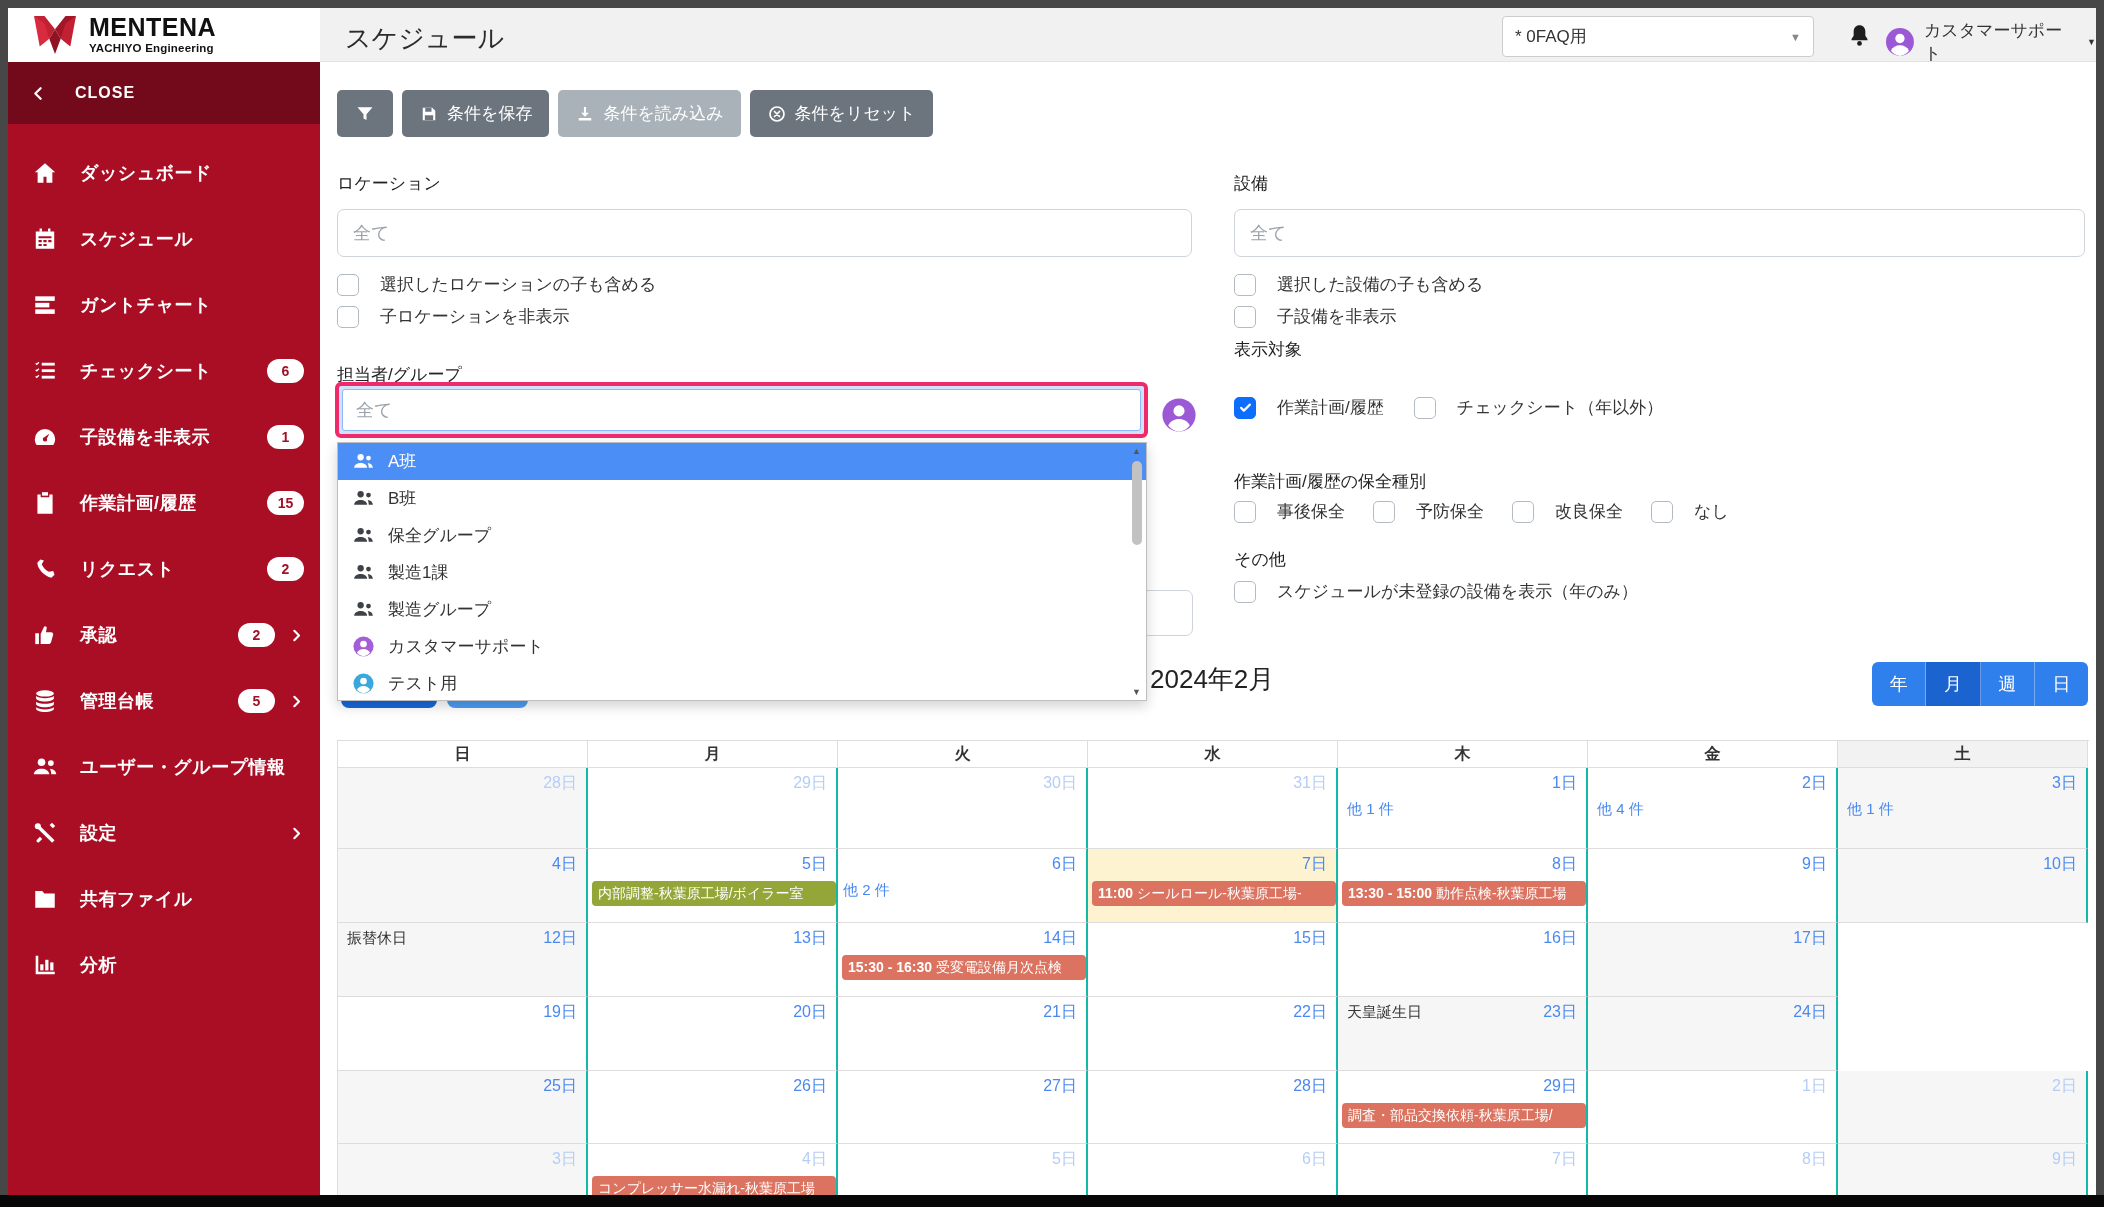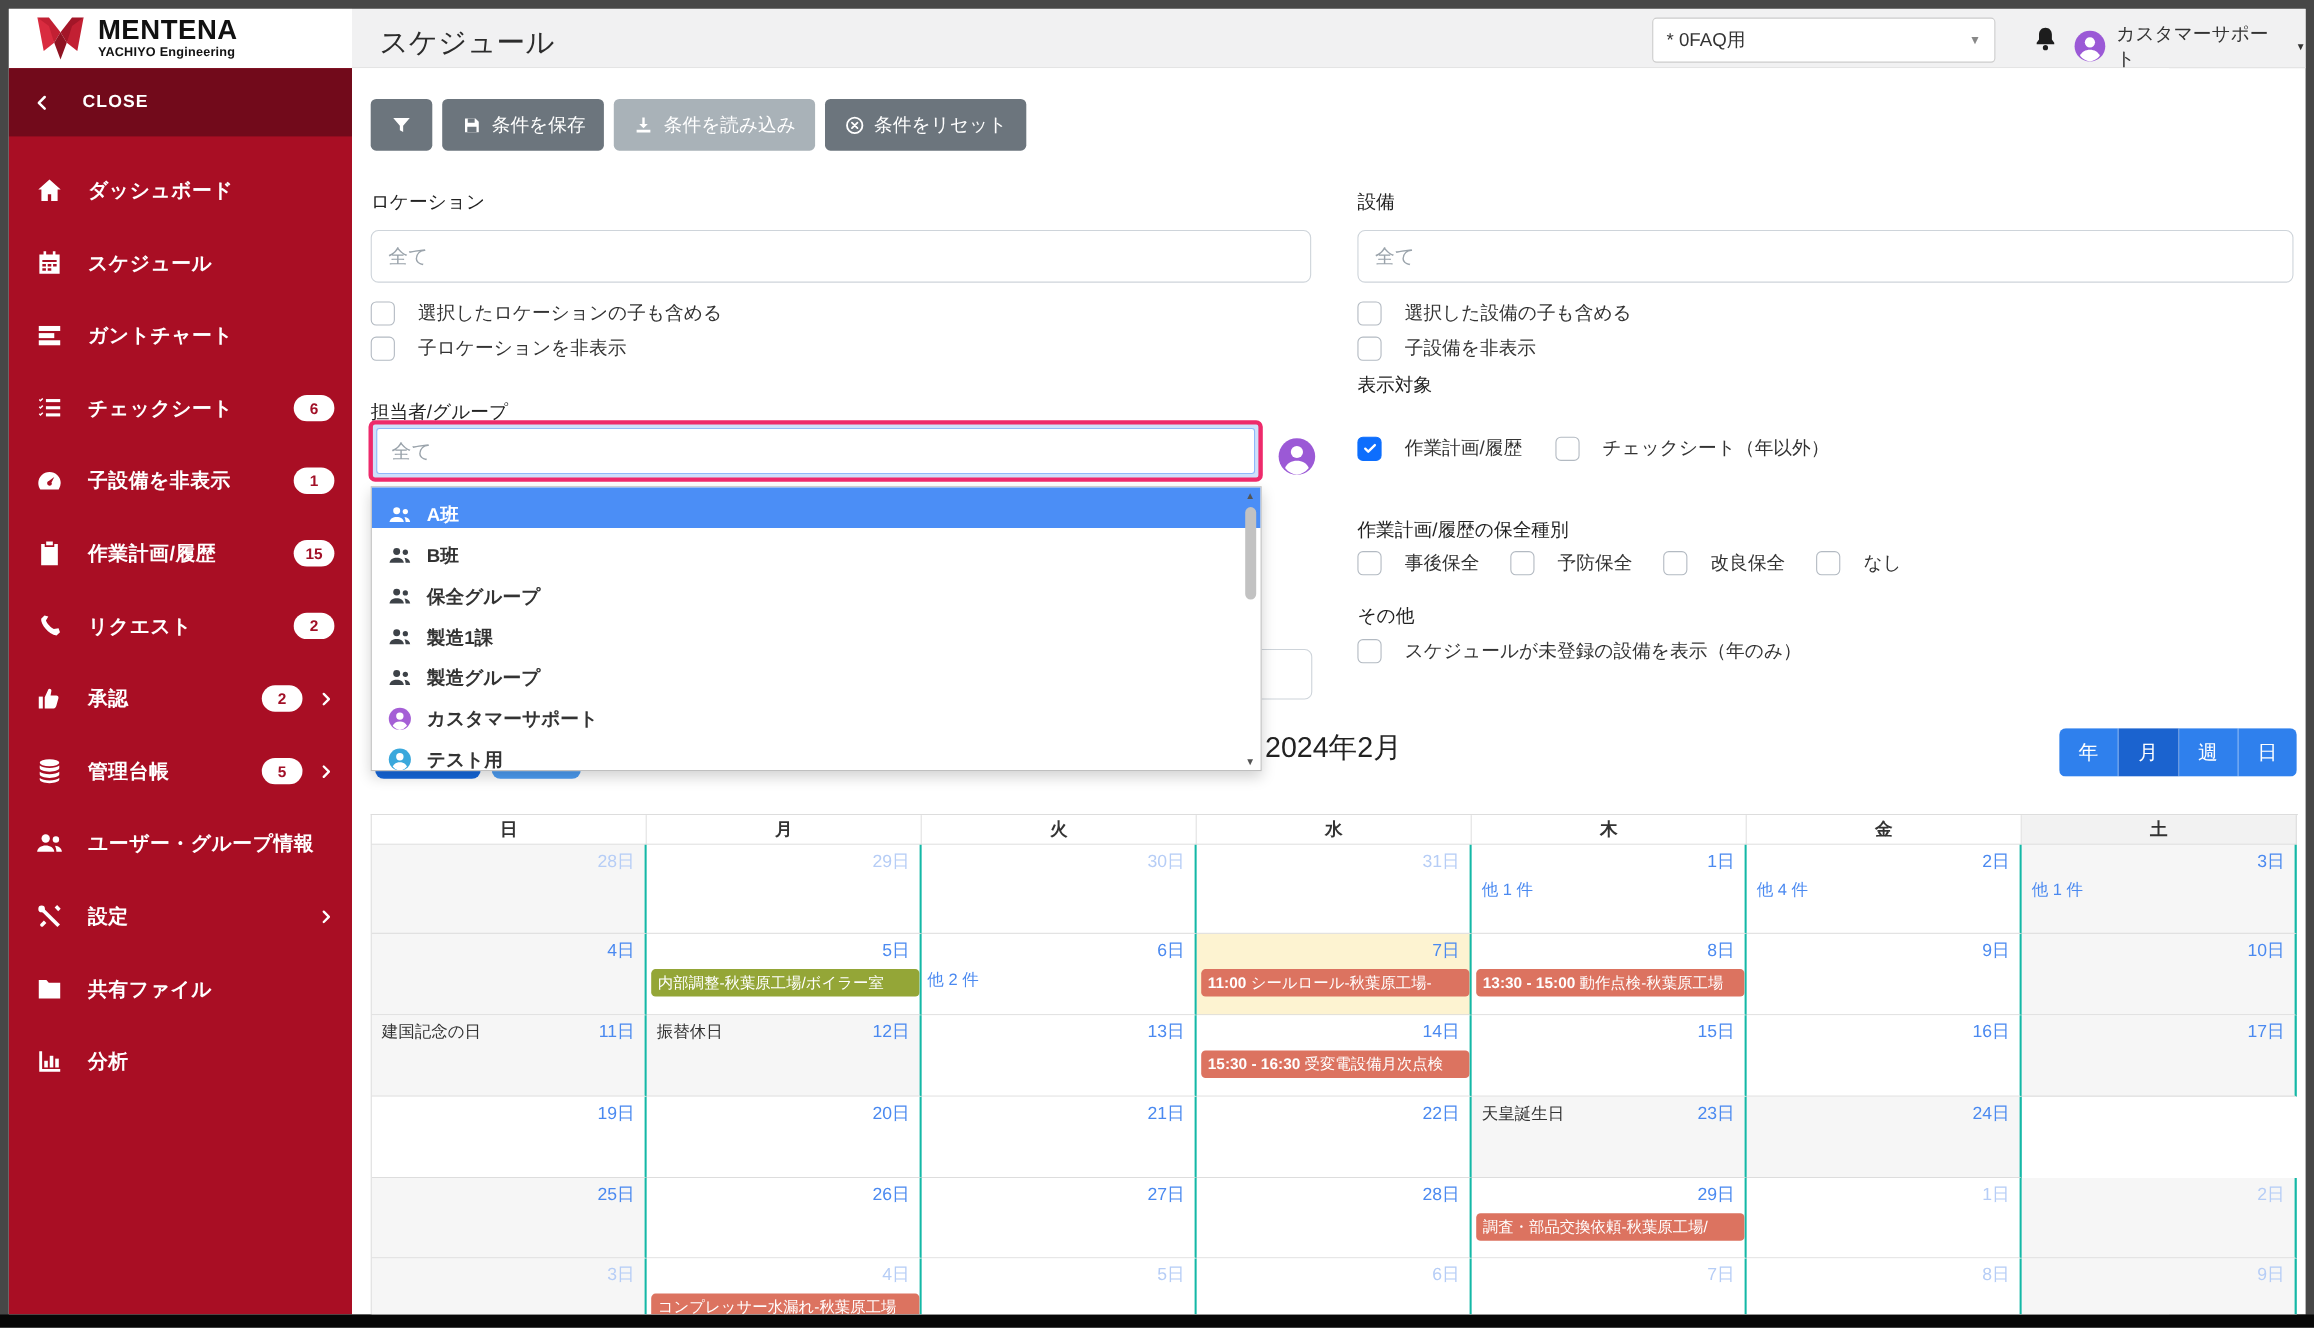--- a/index.html
+++ b/index.html
@@ -63,21 +63,21 @@
   .cb-group { position:absolute; display:flex; gap:30px; }
   .cb-group .cb-row { position:static; }
 
   
   .pink-box { position:absolute; left:15px; top:320px; width:813px; height:56px; border:4px solid #ee2a6b; border-radius:6px; background:#cfe1fb; padding:3px; z-index:21; }
   .pink-box input { width:100%; height:100%; border:1px solid #8fb8fb; border-radius:3px; font-size:18px; padding:0 13px; font-family:inherit; color:#333; outline:none; }
   .pink-box input::placeholder { color:#9aa3ab; }
   .assignee-user-icon { position:absolute; left:840px; top:334px; width:38px; height:38px; z-index:21; }
 
   .dropdown { position:absolute; left:17px; top:380px; width:810px; height:259px; background:#fff; border:1px solid #bfbfbf; box-shadow:0 5px 12px rgba(0,0,0,.18); z-index:20; overflow:hidden; }
-  .dd-option { height:37px; display:flex; align-items:flex-end; gap:13px; padding-left:14px; font-size:17px; color:#333; cursor:pointer;font-weight:bold; }
+  .dd-option { height:37px; display:flex; align-items:center; gap:13px; padding-left:14px; font-size:17px; color:#333; cursor:pointer; }
   .dd-option .o-icon { width:23px; height:23px; color:#3d4248; flex:0 0 auto; }
   .dd-option .o-icon svg { width:100%; height:100%; }
   .dd-option.selected { background:#4b8ef6; color:#fff; }
   .dd-option.selected .o-icon { color:#fff; }
   .dd-scroll { position:absolute; right:2px; top:2px; bottom:2px; width:15px; display:flex; flex-direction:column; align-items:center; }
   .dd-scroll .arr { font-size:9px; color:#555; line-height:12px; }
   .dd-scroll .thumb { width:10px; height:84px; background:#c2c2c2; border-radius:5px; margin-top:4px; }
   .dd-scroll .track { flex:1; }
 
   .peek-pill { position:absolute; height:16px; border-radius:8px; z-index:5; }
@@ -539,25 +539,20 @@
             <span class="cell-date">9日</span>
             <div class="cell-events"></div>
           </div>
           <div class="cal-cell gray" style="height: 74px;">
             <span class="cell-date">10日</span>
             <div class="cell-events"></div>
           </div>
         </div>
         <div class="cal-row">
           <div class="cal-cell gray" style="height: 74px;">
-            <span class="cell-holiday">建国記念の日</span>
-            <span class="cell-date">11日</span>
-            <div class="cell-events"></div>
-          </div>
-          <div class="cal-cell gray" style="height: 74px;">
             <span class="cell-holiday">振替休日</span>
             <span class="cell-date">12日</span>
             <div class="cell-events"></div>
           </div>
           <div class="cal-cell" style="height: 74px;">
             <span class="cell-date">13日</span>
             <div class="cell-events"></div>
           </div>
           <div class="cal-cell" style="height: 74px;">
             <span class="cell-date">14日</span>

